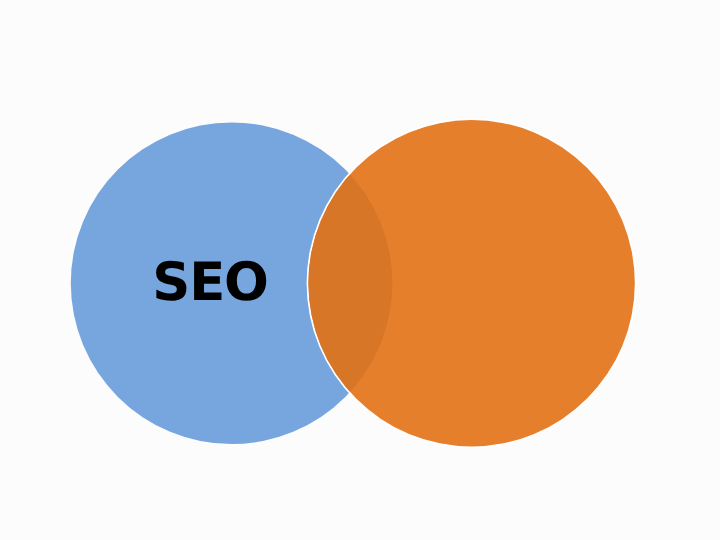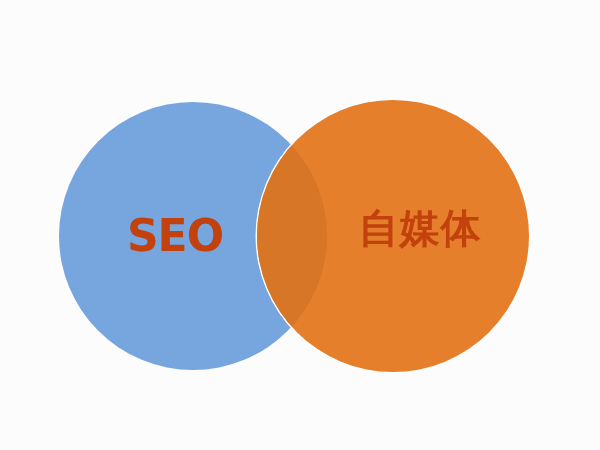--- a/index.html
+++ b/index.html
@@ -18,21 +18,21 @@
     }
     svg.venn {
       position: absolute;
       left: 0;
       top: 0;
       width: 600px;
       height: 450px;
     }
     .label {
       position: absolute;
-      color: #c2410c;
+      color: #000000;
       font-family: "DejaVu Sans", "Liberation Sans", sans-serif;
       font-weight: bold;
       white-space: nowrap;
       line-height: 1;
       text-align: center;
     }
     .label-seo {
       left: 113px;
       top: 214px;
       width: 124px;
@@ -61,14 +61,13 @@
     <circle cx="193" cy="236" r="134" fill="#77a6df"></circle>
 
     <circle cx="393" cy="236" r="137.5" fill="#ffffff"></circle>
 
     <circle cx="393" cy="236" r="136" fill="#e67f2b"></circle>
 
     <circle cx="393" cy="236" r="136" fill="#d47426" fill-opacity="0.85" clip-path="url(#clip-blue)"></circle>
   </svg>
 
   <div class="label label-seo">SEO</div>
-  <div class="label label-media">自媒体</div>
 </div>
 
 </body></html>

